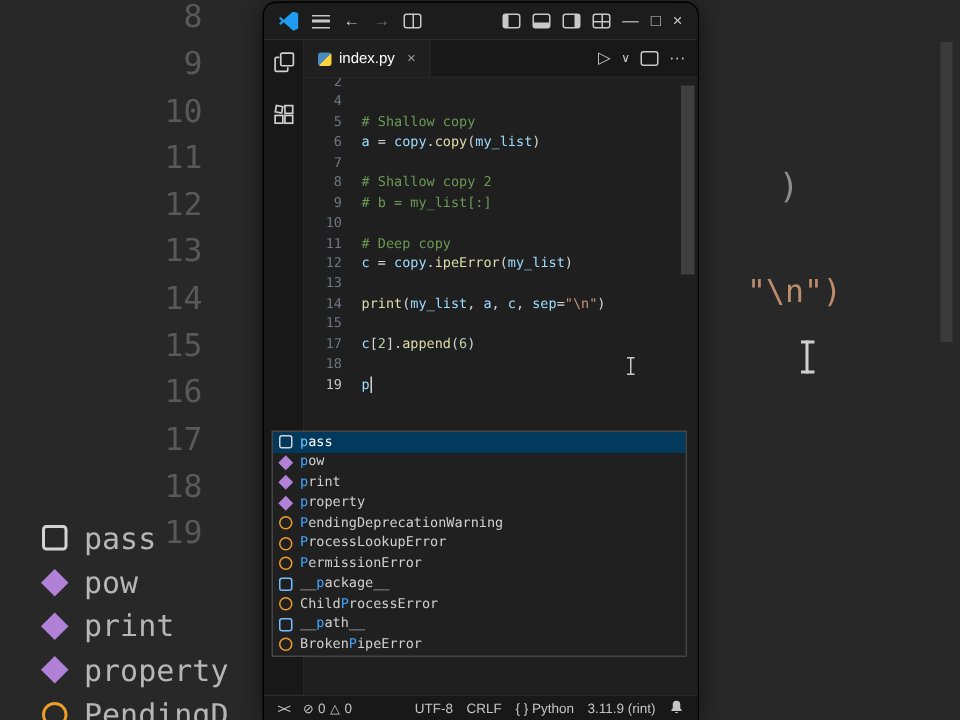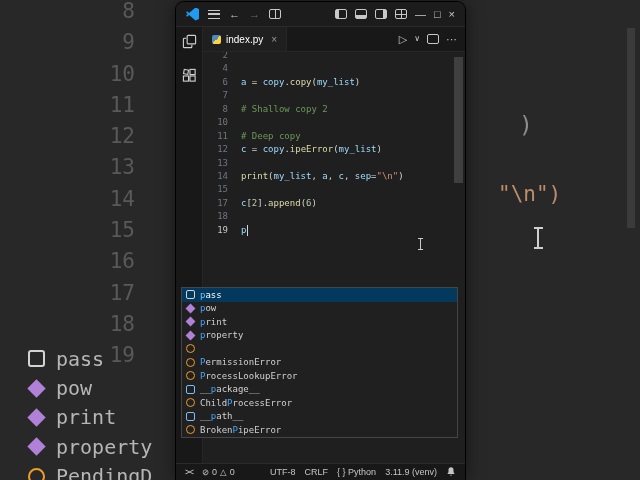--- a/index.html
+++ b/index.html
@@ -218,23 +218,25 @@
                 <div class="f"></div>
               </div>
               <span class="ticon">···</span>
             </div>
         </div>
 
         <div class="editor">
           <div id="lines">
               <div class="line"><span class="ln">2</span><span></span></div>
               <div class="line"><span class="ln">4</span><span></span></div>
+              <div class="line"><span class="ln">5</span><span><span class="tk-c"># Shallow copy</span></span></div>
               <div class="line"><span class="ln">6</span><span><span class="tk-v">a</span><span class="tk-p"> = </span><span class="tk-v">copy</span><span class="tk-p">.</span><span class="tk-f">copy</span><span class="tk-p">(</span><span class="tk-v">my_list</span><span class="tk-p">)</span></span></div>
               <div class="line"><span class="ln">7</span><span></span></div>
               <div class="line"><span class="ln">8</span><span><span class="tk-c"># Shallow copy 2</span></span></div>
+              <div class="line"><span class="ln">9</span><span><span class="tk-c"># b = my_list[:]</span></span></div>
               <div class="line"><span class="ln">10</span><span></span></div>
               <div class="line"><span class="ln">11</span><span><span class="tk-c"># Deep copy</span></span></div>
               <div class="line"><span class="ln">12</span><span><span class="tk-v">c</span><span class="tk-p"> = </span><span class="tk-v">copy</span><span class="tk-p">.</span><span class="tk-f">ipeError</span><span class="tk-p">(</span><span class="tk-v">my_list</span><span class="tk-p">)</span></span></div>
               <div class="line"><span class="ln">13</span><span></span></div>
               <div class="line"><span class="ln">14</span><span><span class="tk-f">print</span><span class="tk-p">(</span><span class="tk-v">my_list</span><span class="tk-p">, </span><span class="tk-v">a</span><span class="tk-p">, </span><span class="tk-v">c</span><span class="tk-p">, </span><span class="tk-v">sep</span><span class="tk-p">=</span><span class="tk-s">"\n"</span><span class="tk-p">)</span></span></div>
               <div class="line"><span class="ln">15</span><span></span></div>
               <div class="line"><span class="ln">17</span><span><span class="tk-v">c</span><span class="tk-p">[</span><span class="tk-n">2</span><span class="tk-p">].</span><span class="tk-f">append</span><span class="tk-p">(</span><span class="tk-n">6</span><span class="tk-p">)</span></span></div>
               <div class="line"><span class="ln">18</span><span></span></div>
               <div class="line"><span class="ln cur">19</span><span><span class="tk-v">p</span><span class="caret"></span></span></div>
             </div>
@@ -258,28 +260,29 @@
         <div class="srow">
           <span class="sic k-method"></span>
           <span><span class="match">p</span>rint</span>
         </div>
         <div class="srow">
           <span class="sic k-method"></span>
           <span><span class="match">p</span>roperty</span>
         </div>
         <div class="srow">
           <span class="sic k-class"></span>
+          <span><span class="match">P</span>endingDeprecationWarning</span>
+        </div>
+        <div class="srow">
+          <span class="sic k-class"></span>
+          <span><span class="match">P</span>rocessLookupError</span>
         </div>
         <div class="srow">
           <span class="sic k-class"></span>
           <span><span class="match">P</span>ermissionError</span>
-        </div>
-        <div class="srow">
-          <span class="sic k-class"></span>
-          <span><span class="match">P</span>rocessLookupError</span>
         </div>
         <div class="srow">
           <span class="sic k-variable"></span>
           <span>__<span class="match">p</span>ackage__</span>
         </div>
         <div class="srow">
           <span class="sic k-class"></span>
           <span>Child<span class="match">P</span>rocessError</span>
         </div>
         <div class="srow">
@@ -299,21 +302,21 @@
           <span class="st-ico">⊘</span>
           <span>0</span>
           <span class="st-ico">△</span>
           <span>0</span>
         </span>
       </div>
       <div class="st-right" id="st-right">
         <span class="st-item">UTF-8</span>
           <span class="st-item">CRLF</span>
           <span class="st-item">{ } Python</span>
-          <span class="st-item">3.11.9 (venv)</span>
+          <span class="st-item">3.11.9 (rint)</span>
           <span id="bell-slot">
           <svg width="10" height="11" viewBox="0 0 16 16" fill="#c5c5c5">
             <path d="M8 1a4 4 0 0 0-4 4v4L2.5 11v1h11v-1L12 9V5a4 4 0 0 0-4-4zM6.5 13a1.5 1.5 0 0 0 3 0z"></path>
           </svg>
         </span>
       </div>
     </div>
   </div>
 </div>
 

